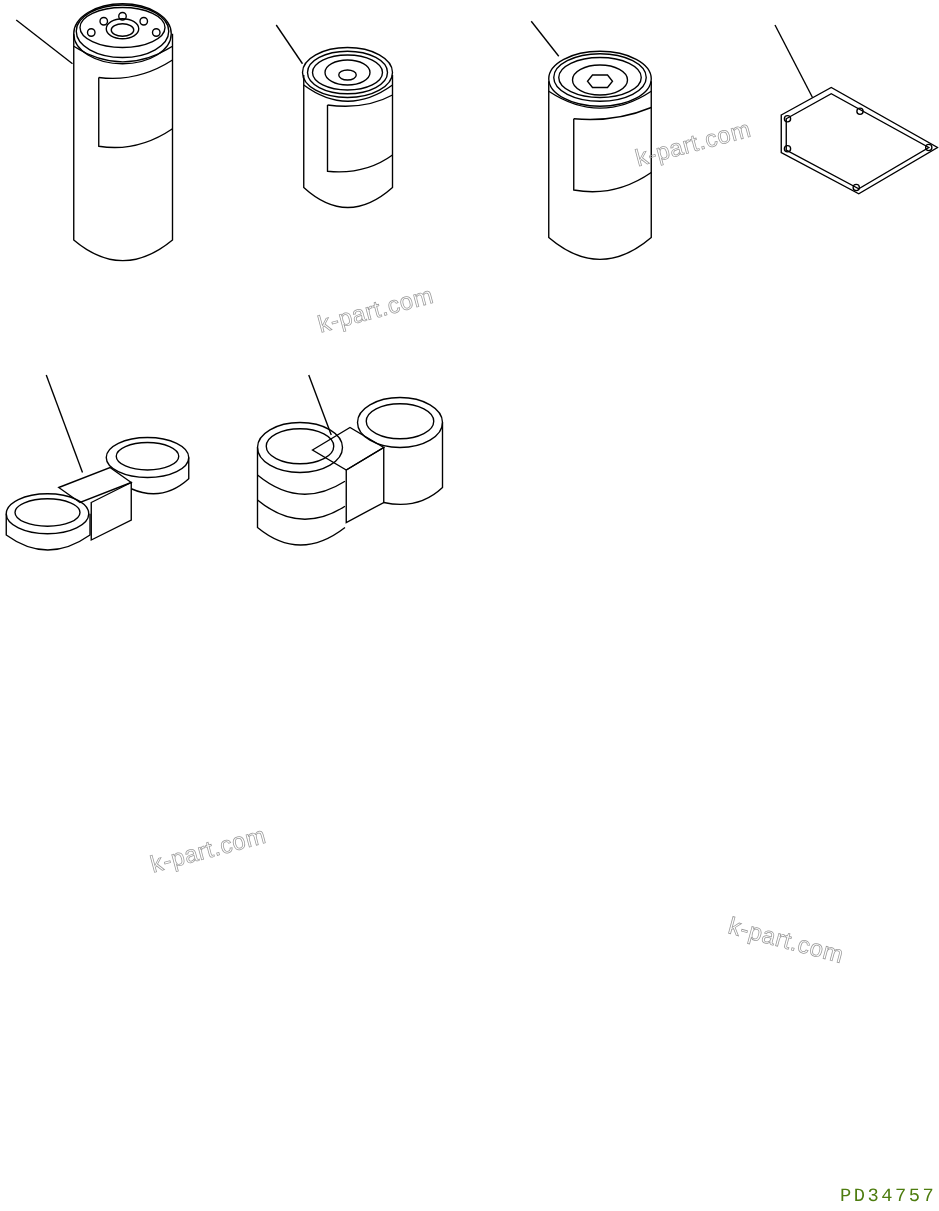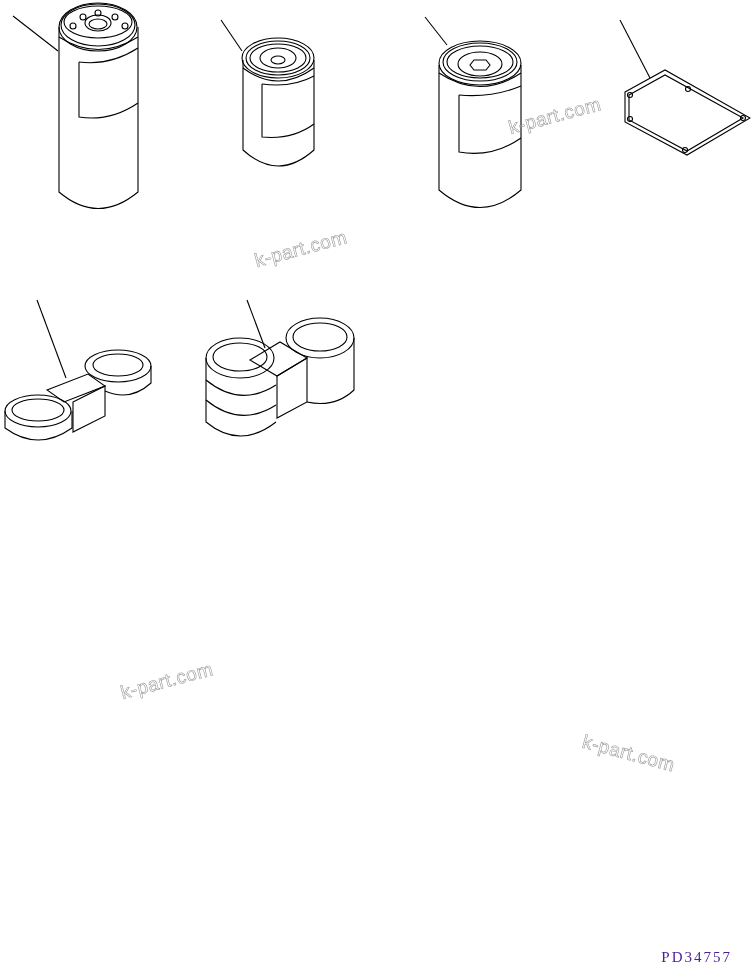--- a/index.html
+++ b/index.html
@@ -1,20 +1,20 @@
 <!DOCTYPE html>
 <html><head>
 <meta charset="utf-8">
 <style>
   html,body{margin:0;padding:0;background:#fff;}
   body{width:751px;height:969px;position:relative;overflow:hidden;font-family:"DejaVu Sans",sans-serif;}
   svg{position:absolute;left:0;top:0;}
   .ln{fill:none;stroke:#000;stroke-width:1.1;}
   .wm{position:absolute;font-family:"Liberation Sans",sans-serif;font-size:19px;color:transparent;-webkit-text-stroke:0.6px #9a9a9a;letter-spacing:0.5px;white-space:nowrap;transform-origin:left bottom;}
-  .code{position:absolute;right:19px;bottom:3px;font-family:Liberation Serif, serif;font-size:15px;letter-spacing:2px;color:#4c1d95;}
+  .code{position:absolute;right:2px;bottom:3px;font-family:Liberation Mono, monospace;font-size:15px;letter-spacing:2px;color:#4d7c0f;}
 </style>
 </head>
 <body>
 
 <svg width="751" height="969" viewBox="0 0 751 969">
 
   <g>
     <line class="ln" x1="13" y1="16" x2="58" y2="51"></line>
     <ellipse class="ln" cx="98" cy="27" rx="39" ry="24"></ellipse>
     <ellipse class="ln" cx="98" cy="25" rx="37" ry="21"></ellipse>

